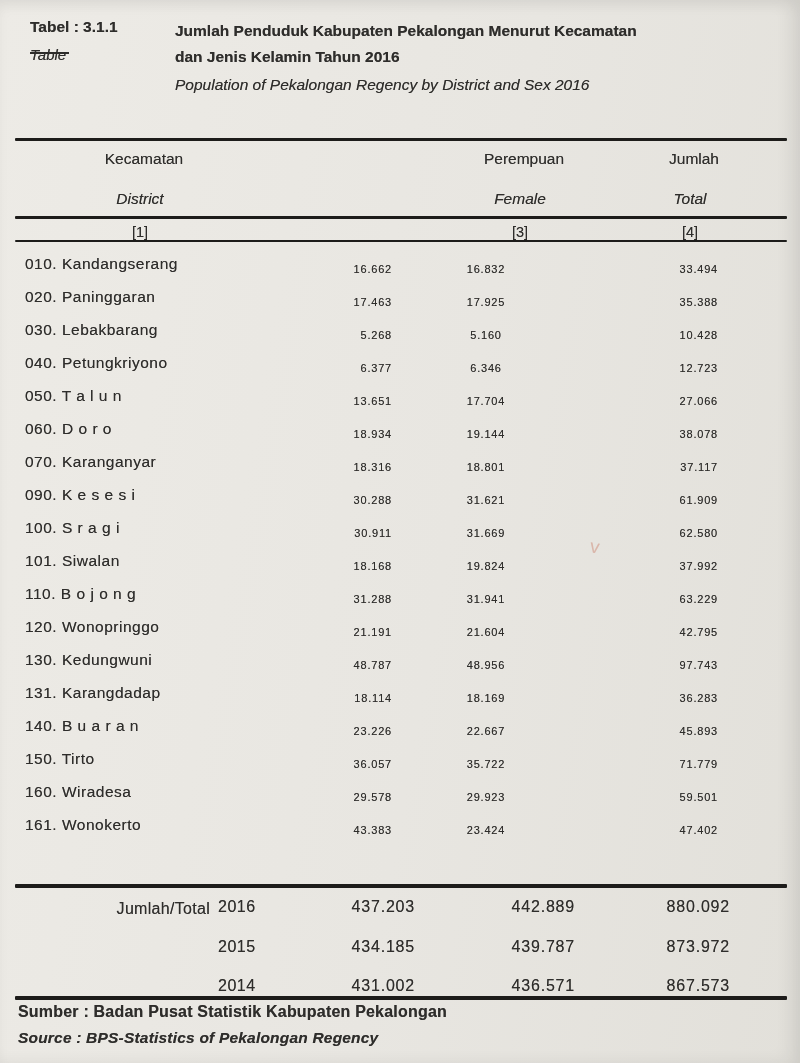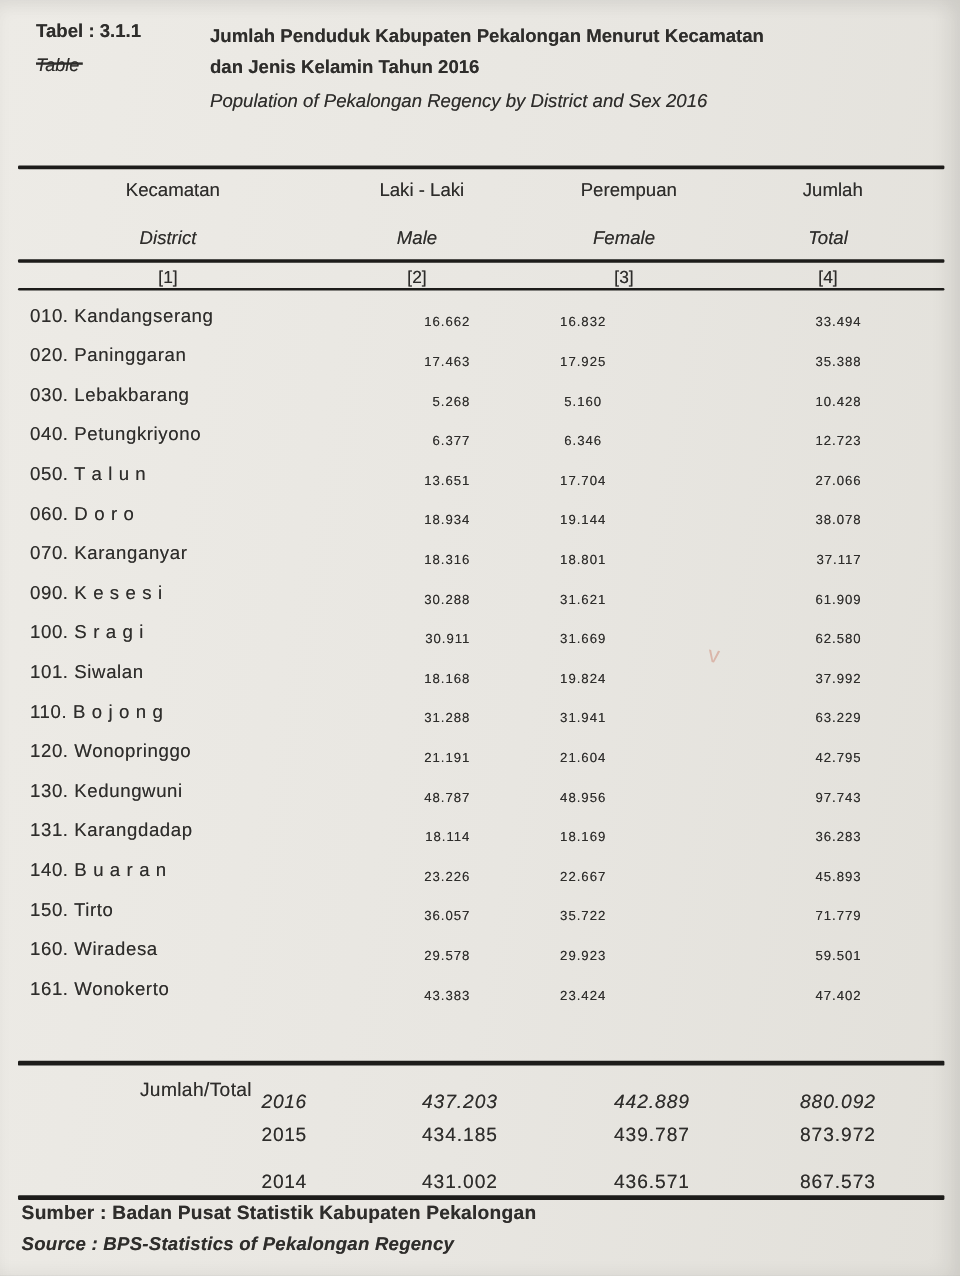--- a/index.html
+++ b/index.html
@@ -83,25 +83,20 @@
   <div class="rule rule-body-end"></div>
   <div class="rule rule-foot"></div>
 
   <div class="hwrap">
   <div class="hcol hcol0">
     <div class="h-id">Kecamatan</div>
     <div class="h-en">District</div>
     <div class="h-ix">[1]</div>
   </div>
 
-  <div class="hcol hcol1">
-    <div class="h-id">Laki - Laki</div>
-    <div class="h-en">Male</div>
-    <div class="h-ix">[2]</div>
-  </div>
 
   <div class="hcol hcol2">
     <div class="h-id">Perempuan</div>
     <div class="h-en">Female</div>
     <div class="h-ix">[3]</div>
   </div>
 
   <div class="hcol hcol3">
     <div class="h-id">Jumlah</div>
     <div class="h-en">Total</div>
@@ -234,21 +229,21 @@
     <span class="cell label">161. Wonokerto</span>
     <span class="cell num c2">43.383</span>
     <span class="cell num c3">23.424</span>
     <span class="cell num c4">47.402</span>
   </div>
 </div>
 
   <div class="totals">
     <div class="t-label">Jumlah/Total</div>
 
-  <div class="t-row" style="top: 18px; font-style: italic;">
+  <div class="t-row" style="top: 6px;">
     <span class="t-year">2016</span>
     <span class="t-num t-male">437.203</span>
     <span class="t-num t-female">442.889</span>
     <span class="t-num t-total">880.092</span>
   </div>
 
   <div class="t-row" style="top: 45.5px;">
     <span class="t-year">2015</span>
     <span class="t-num t-male">434.185</span>
     <span class="t-num t-female">439.787</span>

